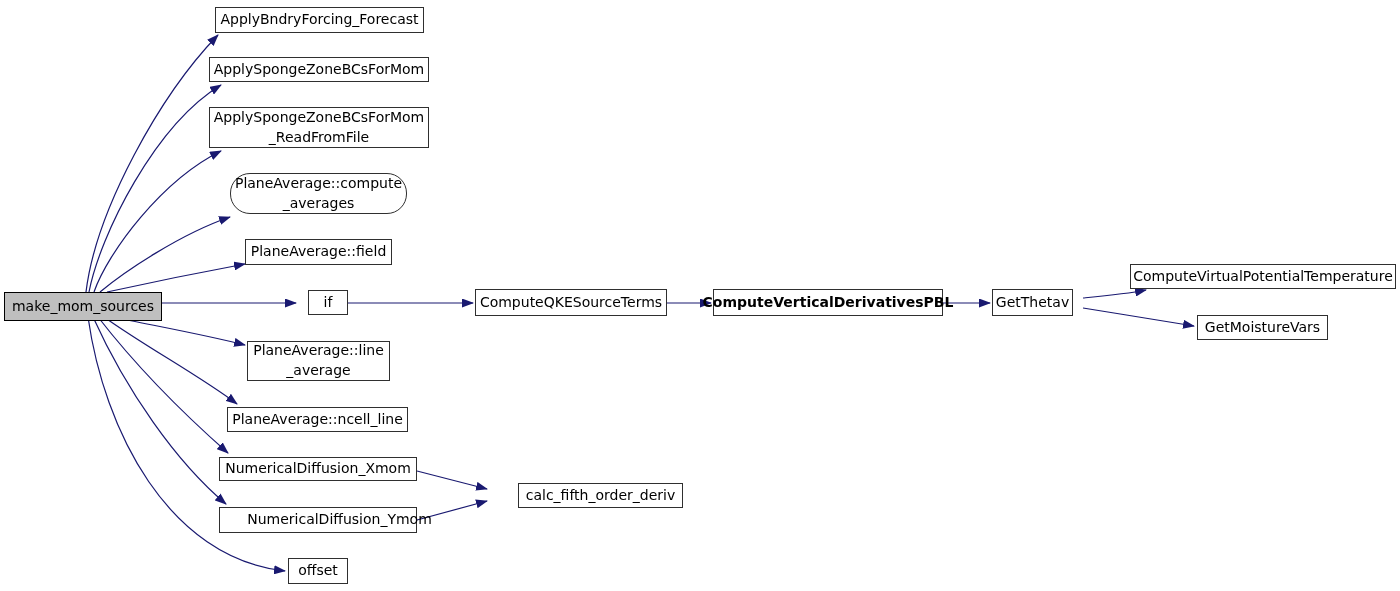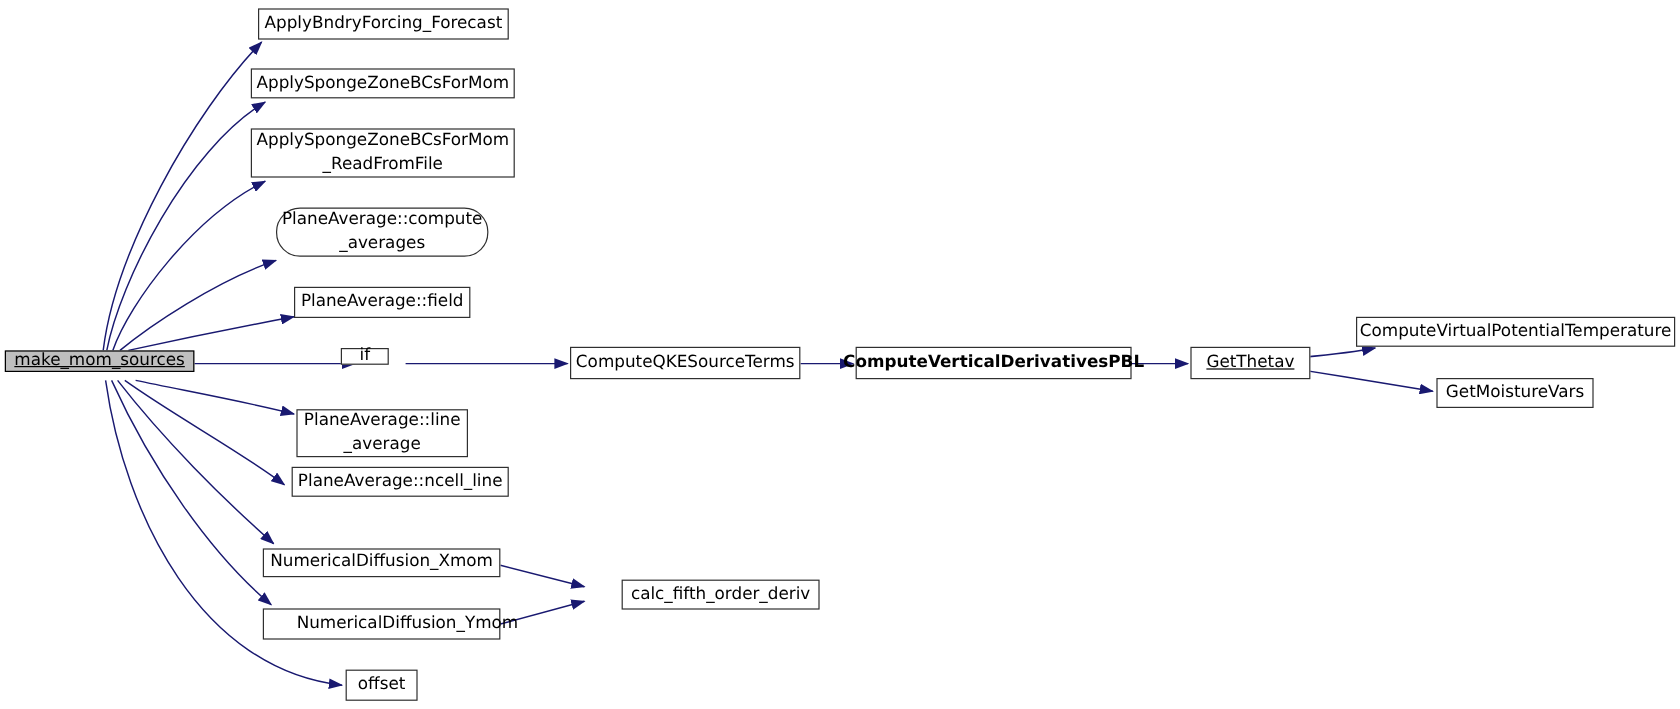--- a/index.html
+++ b/index.html
@@ -54,35 +54,35 @@
         <path d="M338,303 L473,303" class="edge" marker-end="url(#arrow)"></path>
         <path d="M667,303 L711,303" class="edge" marker-end="url(#arrow)"></path>
         <path d="M943,303 L990,303" class="edge" marker-end="url(#arrow)"></path>
         <path d="M1083,298 C1104,296 1126,294 1146,290" class="edge" marker-end="url(#arrow)"></path>
         <path d="M1083,308 C1120,314 1158,320 1194,326" class="edge" marker-end="url(#arrow)"></path>
         <path d="M417,471 L487,489" class="edge" marker-end="url(#arrow)"></path>
         <path d="M417,520 L487,501" class="edge" marker-end="url(#arrow)"></path>
       </g>
   </svg>
   <div id="node-layer">
-      <div class="node highlight" style="left: 4px; top: 292px; width: 158px; height: 18px; text-decoration: underline;"><span>make_mom_sources</span></div>
+      <div class="node highlight" style="left: 4px; top: 292px; width: 158px; height: 29px;"><span>make_mom_sources</span></div>
       <div class="node" style="left: 215px; top: 7px; width: 209px; height: 26px;"><span>ApplyBndryForcing_Forecast</span></div>
       <div class="node" style="left: 209px; top: 57px; width: 220px; height: 25px;"><span>ApplySpongeZoneBCsForMom</span></div>
       <div class="node" style="left: 209px; top: 107px; width: 220px; height: 41px;"><span>ApplySpongeZoneBCsForMom
 _ReadFromFile</span></div>
       <div class="node" style="left: 230px; top: 173px; width: 177px; height: 41px; border-radius: 20px;"><span>PlaneAverage::compute
 _averages</span></div>
       <div class="node" style="left: 245px; top: 239px; width: 147px; height: 26px;"><span>PlaneAverage::field</span></div>
-      <div class="node" style="left: 284px; top: 290px; width: 40px; height: 14px;"><span>if</span></div>
+      <div class="node" style="left: 308px; top: 290px; width: 40px; height: 25px;"><span>if</span></div>
       <div class="node" style="left: 247px; top: 341px; width: 143px; height: 40px;"><span>PlaneAverage::line
 _average</span></div>
-      <div class="node" style="left: 227px; top: 389px; width: 181px; height: 25px; margin-left: 16px;"><span>PlaneAverage::ncell_line</span></div>
+      <div class="node" style="left: 227px; top: 407px; width: 181px; height: 25px;"><span>PlaneAverage::ncell_line</span></div>
       <div class="node" style="left: 219px; top: 457px; width: 198px; height: 24px;"><span>NumericalDiffusion_Xmom</span></div>
       <div class="node" style="left: 219px; top: 507px; width: 198px; height: 26px; padding-left: 43px;"><span>NumericalDiffusion_Ymom</span></div>
       <div class="node" style="left: 288px; top: 558px; width: 60px; height: 26px;"><span>offset</span></div>
       <div class="node" style="left: 475px; top: 289px; width: 192px; height: 27px;"><span>ComputeQKESourceTerms</span></div>
       <div class="node" style="left: 713px; top: 289px; width: 230px; height: 27px; font-weight: bold;"><span>ComputeVerticalDerivativesPBL</span></div>
-      <div class="node" style="left: 992px; top: 289px; width: 100px; height: 27px; text-decoration: underline;"><span>GetThetav</span></div>
+      <div class="node" style="left: 992px; top: 289px; width: 81px; height: 27px;"><span>GetThetav</span></div>
       <div class="node" style="left: 1130px; top: 264px; width: 266px; height: 25px;"><span>ComputeVirtualPotentialTemperature</span></div>
       <div class="node" style="left: 1197px; top: 315px; width: 131px; height: 25px;"><span>GetMoistureVars</span></div>
       <div class="node" style="left: 518px; top: 483px; width: 165px; height: 25px;"><span>calc_fifth_order_deriv</span></div>
     </div>
 </div>
 
 </body></html>

